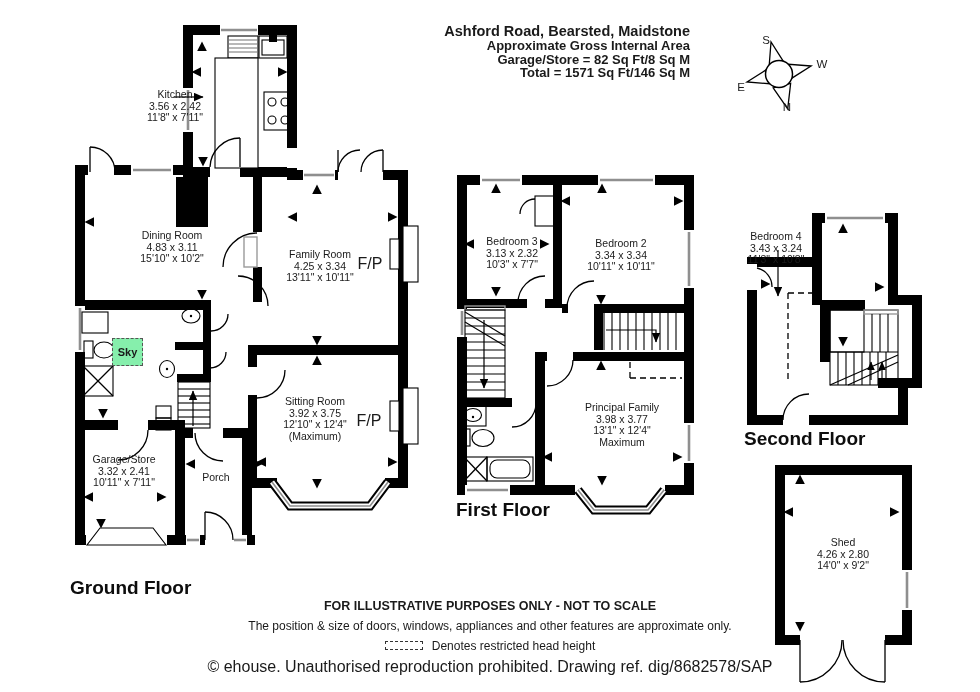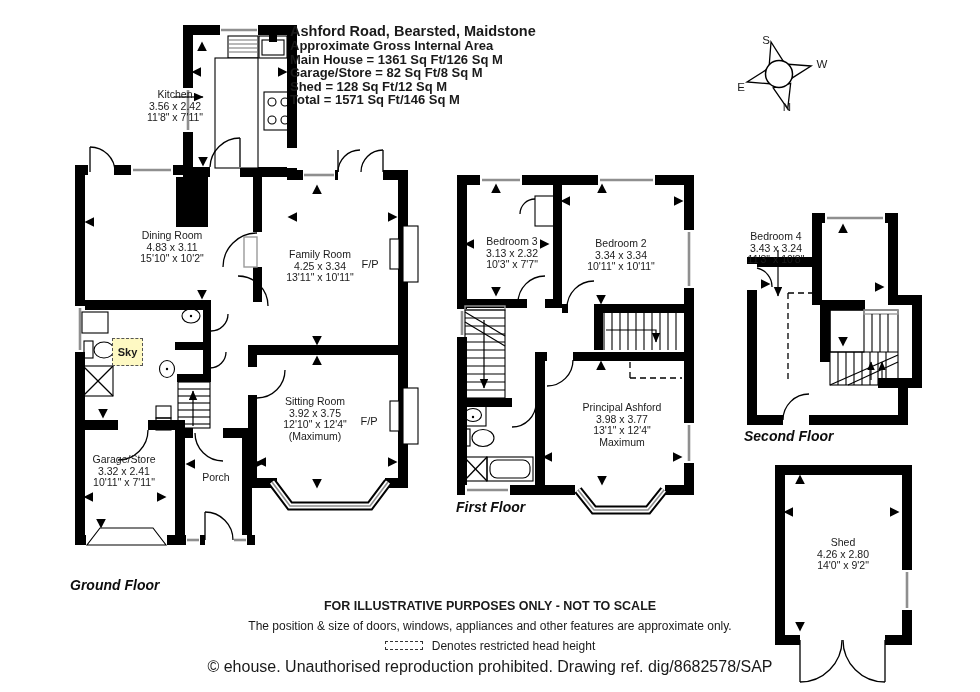--- a/index.html
+++ b/index.html
@@ -1,29 +1,29 @@
 <!DOCTYPE html>
 <html><head>
 <meta charset="utf-8">
 <style>
   html,body{margin:0;padding:0;background:#fff;}
   #stage{position:relative;width:980px;height:692px;background:#fff;overflow:hidden;
          font-family:"Liberation Sans","DejaVu Sans",sans-serif;color:#1a1a1a;}
   #plan-svg{position:absolute;left:0;top:0;}
   .lbl{position:absolute;text-align:center;transform:translateX(-50%);
        font-size:10.5px;line-height:11.5px;white-space:nowrap;color:#1a1a1a;}
-  .flr{position:absolute;font-weight:bold;font-size:14px;color:#0d0d0d;white-space:nowrap;font-style:italic;}
-  .fp{position:absolute;font-size:11px;transform:translate(-50%,-50%);white-space:nowrap;}
-  .ttl{position:absolute;left:290px;top:24px;width:400px;text-align:left;font-weight:bold;}
+  .flr{position:absolute;font-weight:bold;font-size:19px;color:#0d0d0d;white-space:nowrap;}
+  .fp{position:absolute;font-size:16px;transform:translate(-50%,-50%);white-space:nowrap;}
+  .ttl{position:absolute;left:290px;top:24px;width:400px;text-align:right;font-weight:bold;}
   .ttl .t1{font-size:14.5px;line-height:15px;}
   .ttl .t2{font-size:13px;line-height:13.5px;}
   .cmp{position:absolute;font-size:11.5px;transform:translate(-50%,-50%);font-weight:normal;}
   .sky-box{position:absolute;left:112px;top:338px;width:29px;height:26px;
            border:1.2px dashed #555;display:flex;align-items:center;justify-content:center;
-           font-weight:bold;font-size:11px;background:#fef9c3;}
+           font-weight:bold;font-size:11px;background:#86efac;}
   .footer{position:absolute;left:0;top:599px;width:980px;text-align:center;}
   .footer .f1{font-weight:bold;font-size:12.5px;margin-bottom:6px;}
   .footer .f2{font-size:12px;margin-bottom:6px;}
   .footer .f3{font-size:12px;margin-bottom:5px;}
   .footer .f4{font-size:16px;}
   .dash-icon{display:inline-block;width:36px;height:7px;border:1.6px dashed #333;
              vertical-align:middle;margin-right:9px;position:relative;top:-1px;}
   
   .w{fill:#000;stroke:none;}
   .wh{fill:#fff;stroke:none;}
@@ -427,23 +427,21 @@
       <polygon points="746,74 767,67 767,81" fill="#fff" stroke="#000" stroke-width="1.3"></polygon>
       <polygon points="779,110 770,86 788,86" fill="#fff" stroke="#000" stroke-width="1.3"></polygon>
     </g>
     <circle cx="779" cy="74" r="13.5" fill="#fff" stroke="#000" stroke-width="1.5"></circle>
   </g>
 </svg>
 
 <div class="ttl">
   <div class="t1">Ashford Road, Bearsted, Maidstone</div>
   <div class="t2">Approximate Gross Internal Area</div>
-  <div class="t2">Main House = 1361 Sq Ft/126 Sq M</div>
   <div class="t2">Garage/Store = 82 Sq Ft/8 Sq M</div>
-  <div class="t2">Shed = 128 Sq Ft/12 Sq M</div>
   <div class="t2">Total = 1571 Sq Ft/146 Sq M</div>
 </div>
 
 <div class="cmp" style="left:766px;top:40px;">S</div>
 <div class="cmp" style="left:822px;top:64px;">W</div>
 <div class="cmp" style="left:741px;top:87px;">E</div>
 <div class="cmp" style="left:787px;top:107px;">N</div>
 
 <div class="lbl" style="left:144px;top:89px;margin-left:31px;">
   <div>Kitchen</div>
@@ -485,21 +483,21 @@
   <div>Bedroom 3</div>
   <div>3.13 x 2.32</div>
   <div>10'3" x 7'7"</div>
 </div>
 <div class="lbl" style="left:621px;top:238px;">
   <div>Bedroom 2</div>
   <div>3.34 x 3.34</div>
   <div>10'11" x 10'11"</div>
 </div>
 <div class="lbl" style="left:622px;top:402px;">
-  <div>Principal Ashford</div>
+  <div>Principal Family</div>
   <div>3.98 x 3.77</div>
   <div>13'1" x 12'4"</div>
   <div>Maximum</div>
 </div>
 <div class="flr" style="left:456px;top:499px;">First Floor</div>
 
 <div class="lbl" style="left:776px;top:213px;margin-top:18px;">
   <div>Bedroom 4</div>
   <div>3.43 x 3.24</div>
   <div>11'3" x 10'8"</div>

